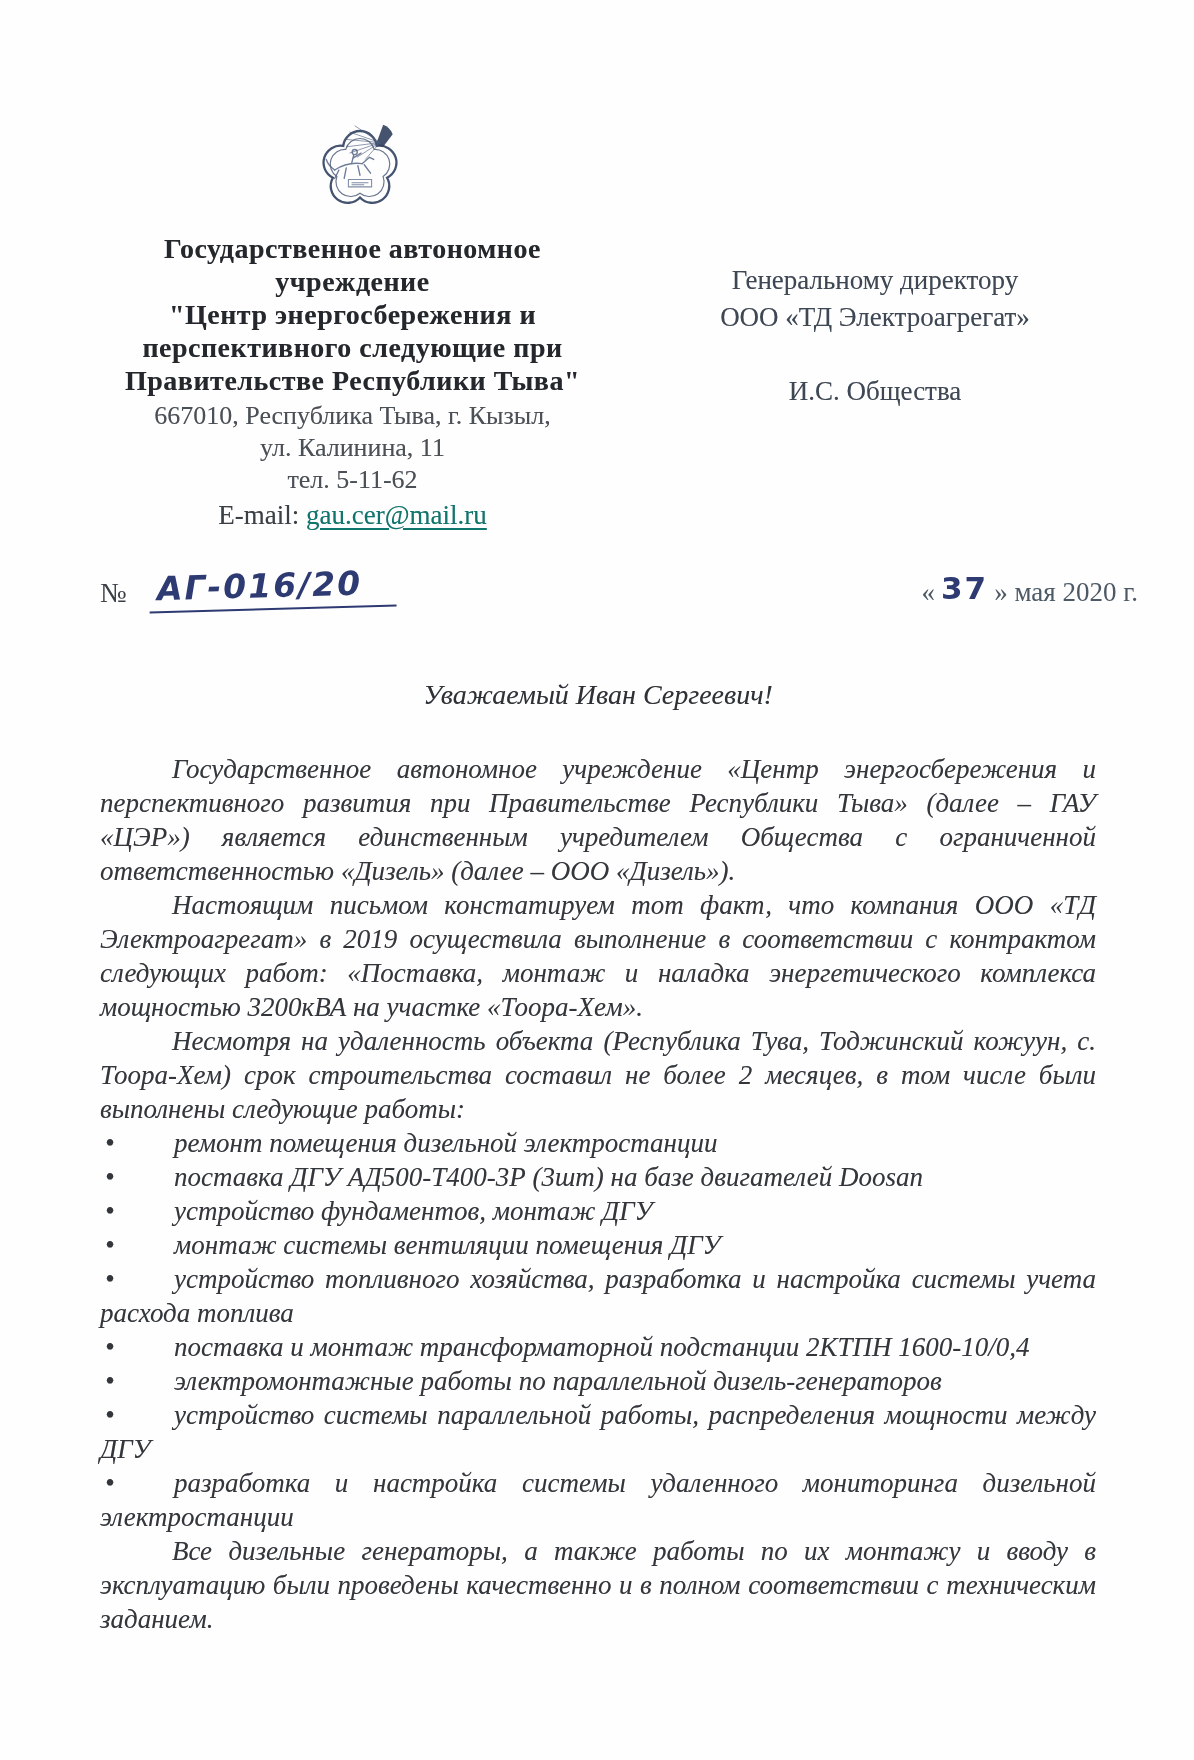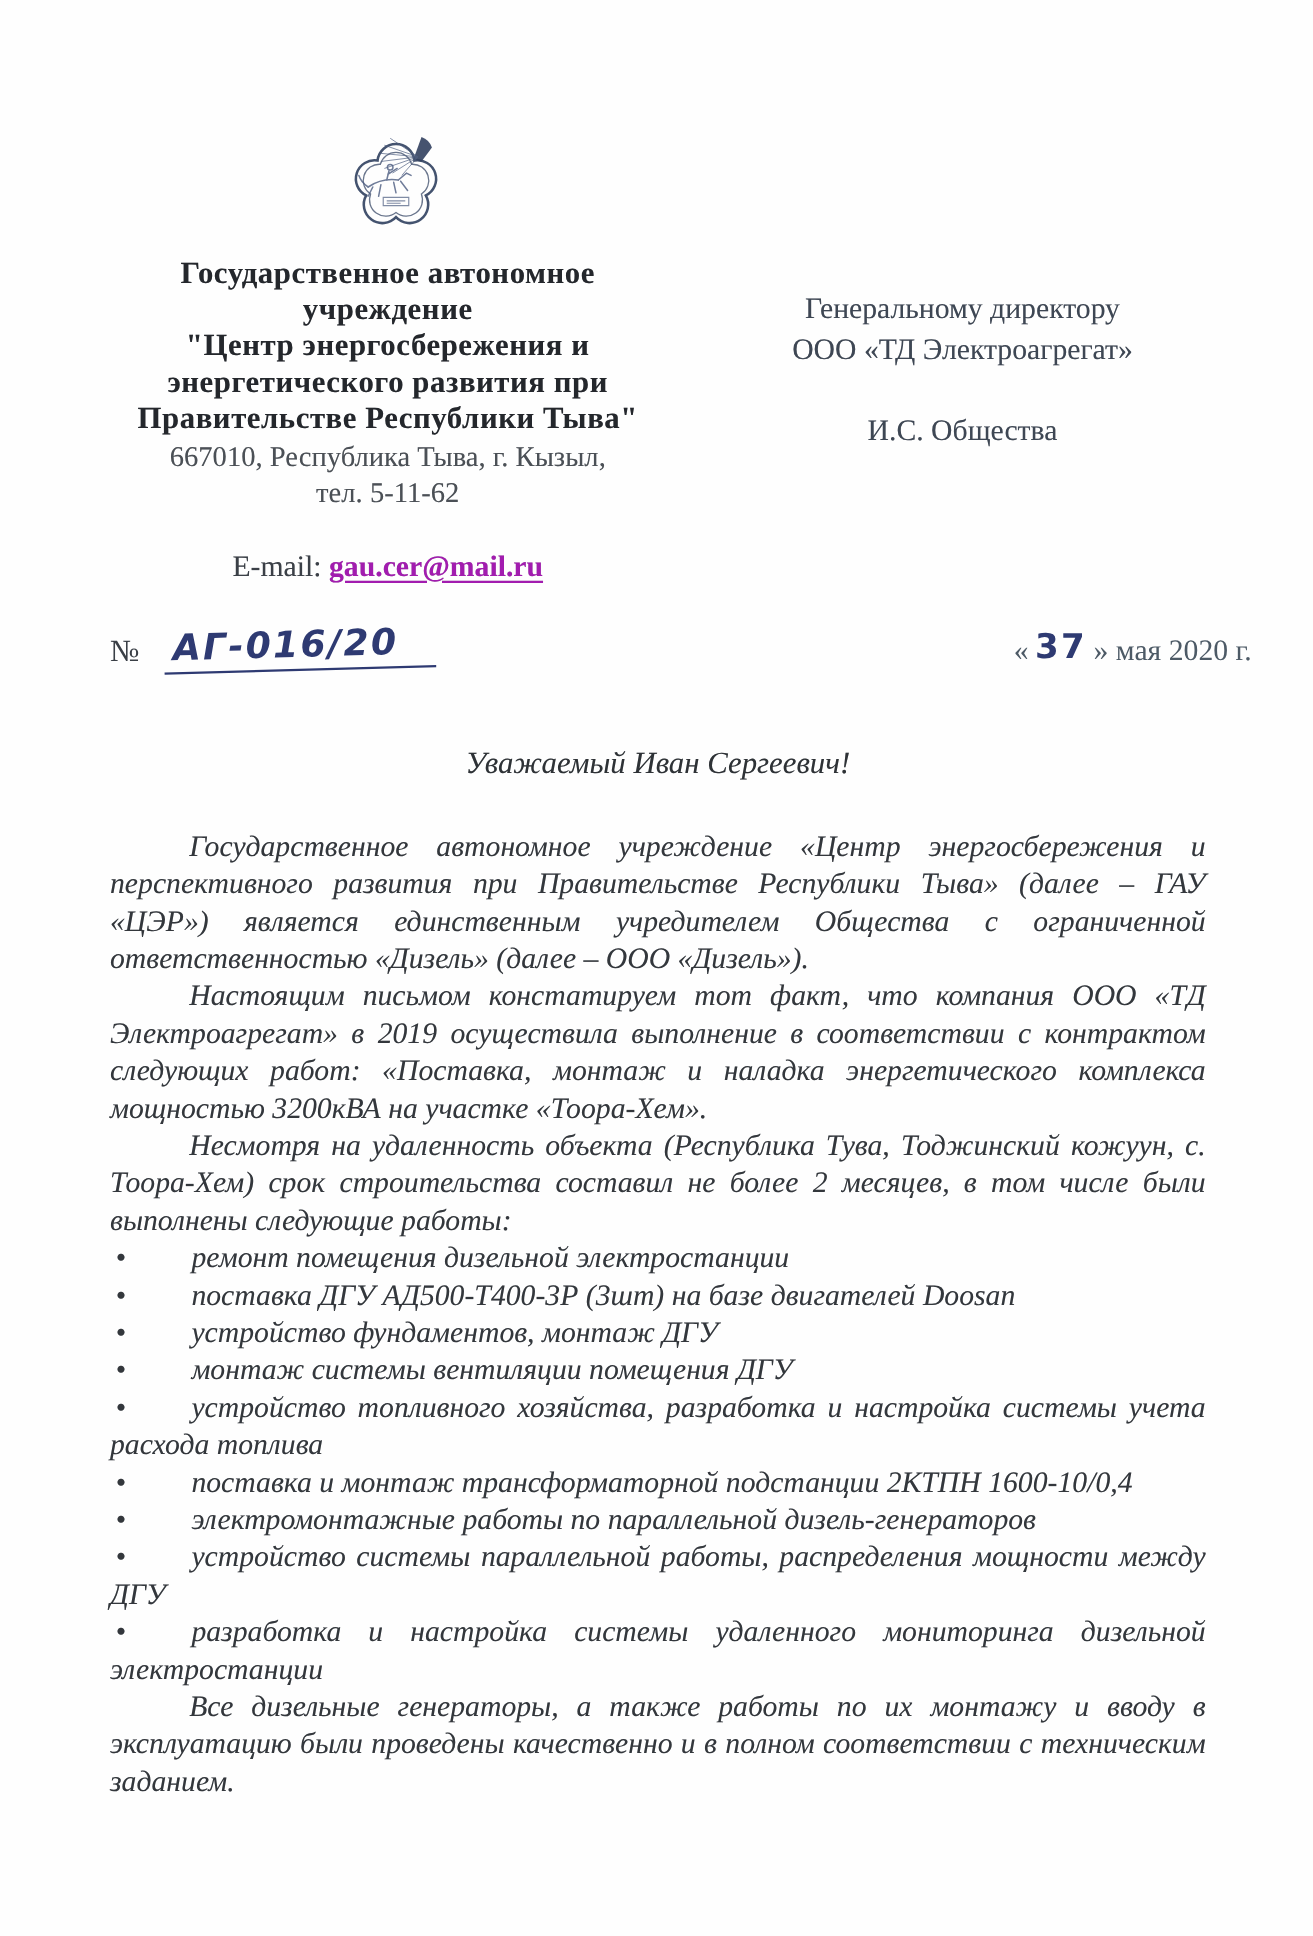--- a/index.html
+++ b/index.html
@@ -23,21 +23,21 @@
   .addr{
     position:absolute;left:100px;top:400px;width:505px;
     text-align:center;font-size:26px;line-height:32px;color:#4b5056;
   }
   .addr .line{display:block;}
   .email-line{
     position:absolute;left:100px;top:500px;width:505px;
     text-align:center;font-size:27px;color:#3b4047;
   }
   .email-link{
-    color:#a21caf;text-decoration:underline;text-underline-offset:4px;font-weight:bold;
+    color:#0f766e;text-decoration:underline;text-underline-offset:4px;
   }
   
   .recipient{
     position:absolute;left:655px;top:262px;width:440px;
     text-align:center;font-size:27px;line-height:37px;color:#3e4754;
   }
   .recipient .line{display:block;}
   .recipient .spacer{display:block;height:37px;}
   
   .refline{position:absolute;left:100px;top:566px;width:996px;height:60px;}
@@ -113,26 +113,27 @@
     <g stroke="#4c5c80" stroke-width="1" fill="none" opacity=".7">
       <path d="M49,64 H71 V71 H49 Z"></path>
       <path d="M52,67 H68 M52,69 H64"></path>
     </g>
   </svg>
 
   <div class="org">
     <span class="line">Государственное автономное</span>
     <span class="line">учреждение</span>
     <span class="line">"Центр энергосбережения и</span>
-    <span class="line">энергетического развития при</span>
+    <span class="line">перспективного следующие при</span>
     <span class="line">Правительстве Республики Тыва"</span>
   </div>
 
   <div class="addr">
     <span class="line">667010, Республика Тыва, г. Кызыл,</span>
+    <span class="line">ул. Калинина, 11</span>
     <span class="line">тел. 5-11-62</span>
   </div>
 
   <div class="email-line">
     <span>E-mail: </span><span class="email-link">gau.cer@mail.ru</span>
   </div>
 
   <div class="recipient">
     <span class="line">Генеральному директору</span>
     <span class="line">ООО «ТД Электроагрегат»</span>

